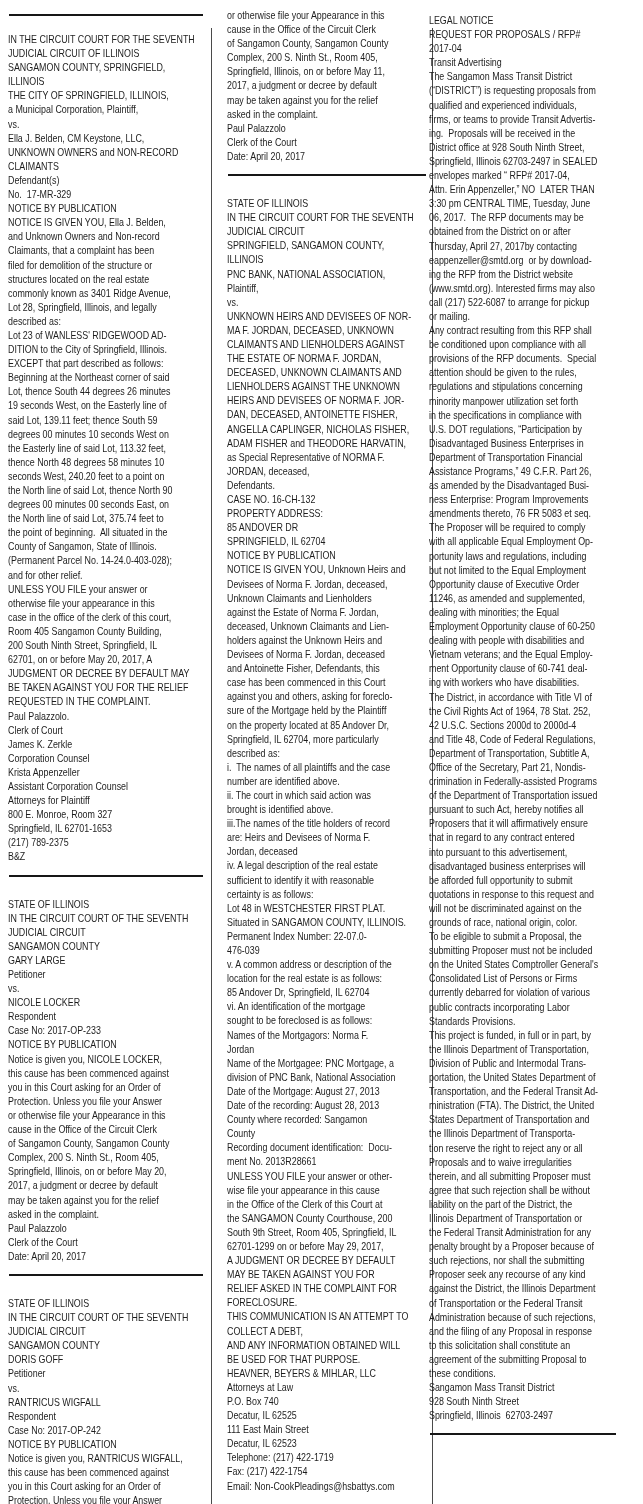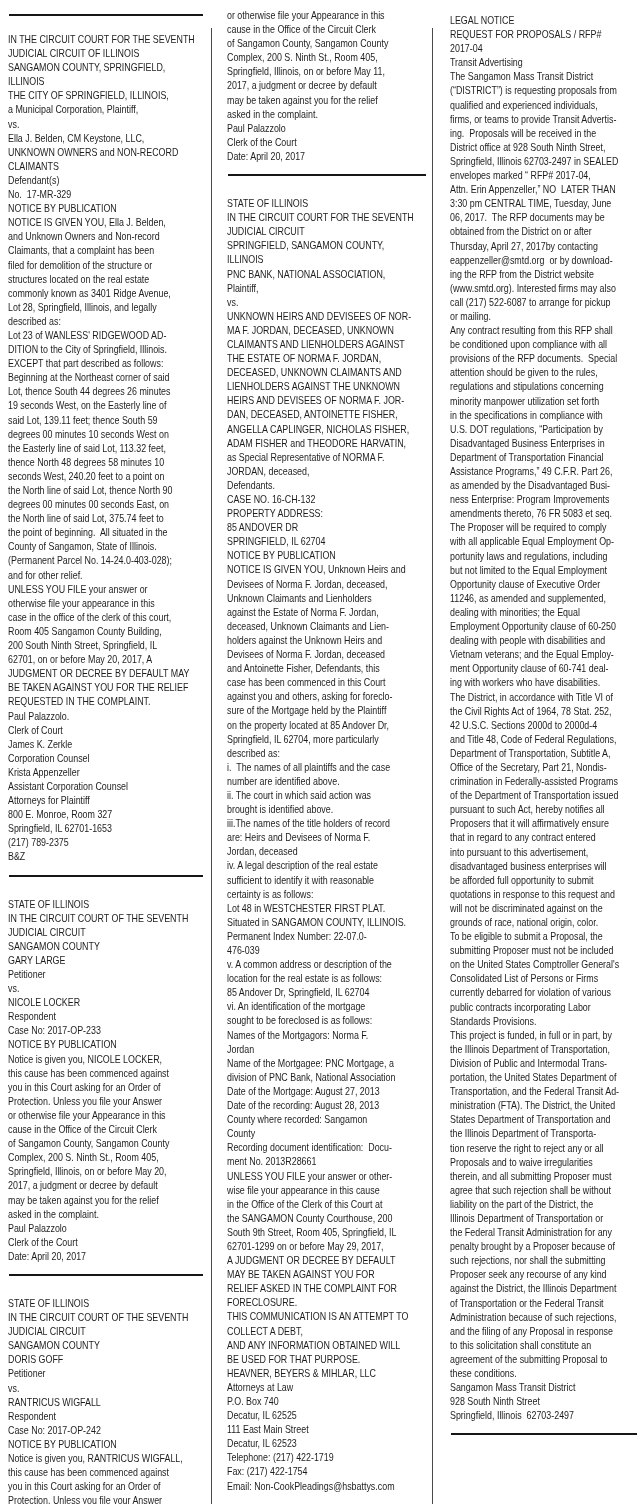--- a/index.html
+++ b/index.html
@@ -245,21 +245,21 @@
         <div class="line">P.O. Box 740</div>
         <div class="line">Decatur, IL 62525</div>
         <div class="line">111 East Main Street</div>
         <div class="line">Decatur, IL 62523</div>
         <div class="line">Telephone: (217) 422-1719</div>
         <div class="line">Fax: (217) 422-1754</div>
         <div class="line">Email: Non-CookPleadings@hsbattys.com</div>
       </div>
       <div class="rule"></div>
     </div>
-  <div class="col" style="left:450px; top:13px; width:188px;">
+  <div class="col" style="left:429px; top:13px; width:188px;">
       <div class="notice">
         <div class="line">LEGAL NOTICE</div>
         <div class="line">REQUEST FOR PROPOSALS / RFP#</div>
         <div class="line">2017-04</div>
         <div class="line">Transit Advertising</div>
         <div class="line">The Sangamon Mass Transit District</div>
         <div class="line">(“DISTRICT”) is requesting proposals from</div>
         <div class="line">qualified and experienced individuals,</div>
         <div class="line">firms, or teams to provide Transit Advertis-</div>
         <div class="line">ing.  Proposals will be received in the</div>

